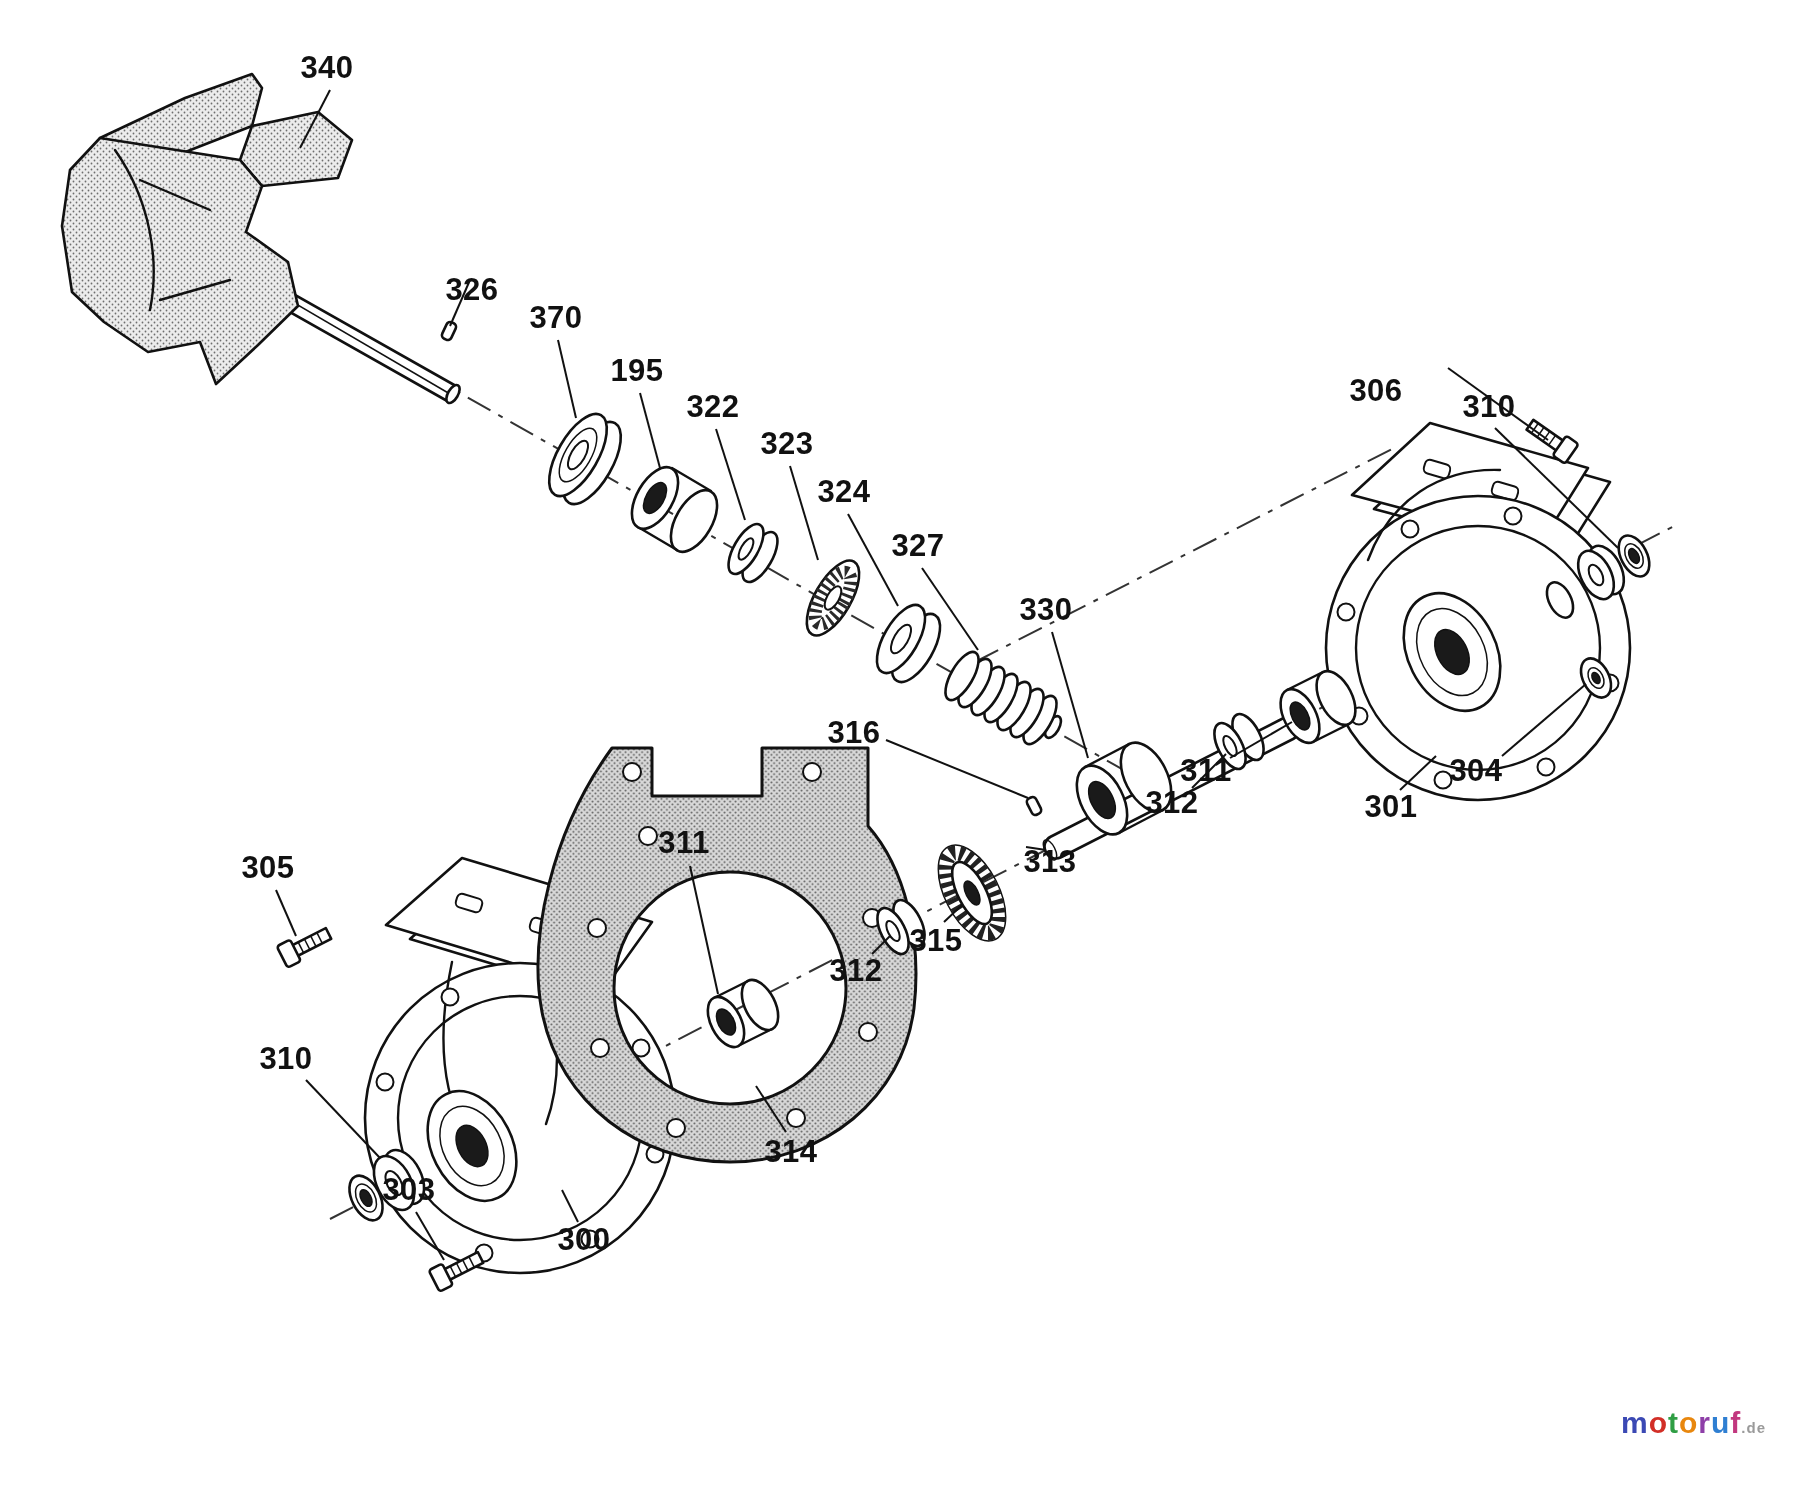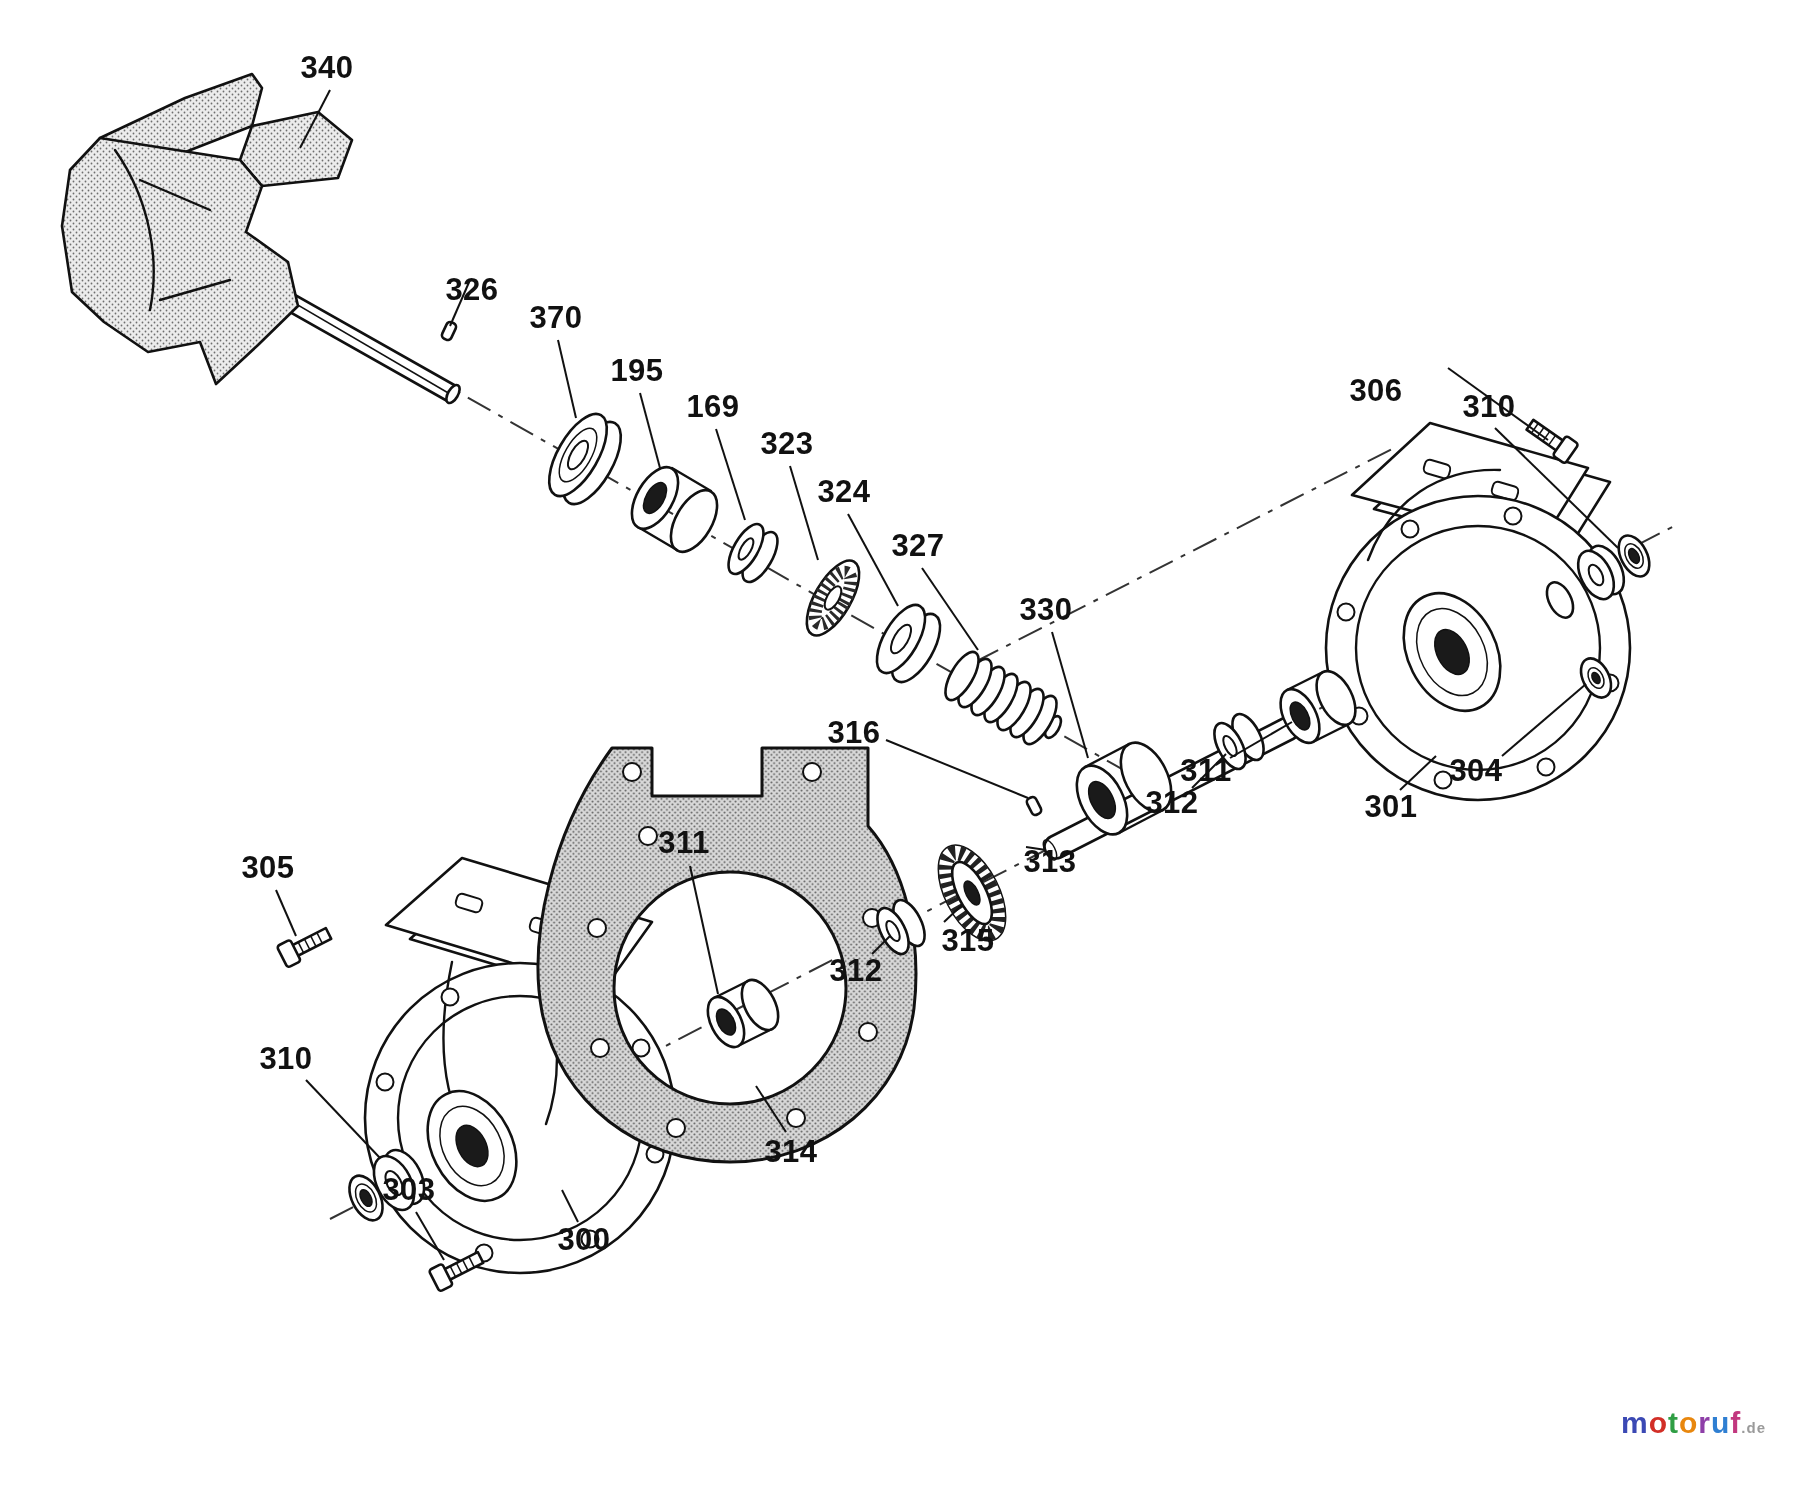--- a/index.html
+++ b/index.html
@@ -311,34 +311,34 @@
     <line class="leader" x1="416" y1="1212" x2="444" y2="1260"></line>
     <line class="leader" x1="578" y1="1222" x2="562" y2="1190"></line>
   </g>
 </svg>
 
 <div class="labels">
       <div class="part-label" style="left: 327px; top: 68px;">340</div>
       <div class="part-label" style="left: 472px; top: 258px; margin-top: 32px;">326</div>
       <div class="part-label" style="left: 556px; top: 318px;">370</div>
       <div class="part-label" style="left: 637px; top: 371px;">195</div>
-      <div class="part-label" style="left: 713px; top: 407px;">169</div>
+      <div class="part-label" style="left: 713px; top: 407px;">322</div>
       <div class="part-label" style="left: 787px; top: 444px;">323</div>
       <div class="part-label" style="left: 844px; top: 492px;">324</div>
       <div class="part-label" style="left: 918px; top: 546px;">327</div>
       <div class="part-label" style="left: 1046px; top: 610px;">330</div>
       <div class="part-label" style="left: 1376px; top: 347px; margin-top: 44px;">306</div>
       <div class="part-label" style="left: 1489px; top: 407px;">310</div>
       <div class="part-label" style="left: 854px; top: 733px;">316</div>
       <div class="part-label" style="left: 1476px; top: 771px;">304</div>
       <div class="part-label" style="left: 1391px; top: 807px;">301</div>
       <div class="part-label" style="left: 1206px; top: 771px;">311</div>
       <div class="part-label" style="left: 1172px; top: 803px;">312</div>
       <div class="part-label" style="left: 1014px; top: 862px; margin-left: 36px;">313</div>
-      <div class="part-label" style="left: 936px; top: 941px; margin-left: 32px;">315</div>
+      <div class="part-label" style="left: 936px; top: 941px;">315</div>
       <div class="part-label" style="left: 856px; top: 971px;">312</div>
       <div class="part-label" style="left: 684px; top: 843px;">311</div>
       <div class="part-label" style="left: 268px; top: 868px;">305</div>
       <div class="part-label" style="left: 286px; top: 1059px;">310</div>
       <div class="part-label" style="left: 791px; top: 1152px;">314</div>
       <div class="part-label" style="left: 409px; top: 1190px;">303</div>
       <div class="part-label" style="left: 584px; top: 1240px;">300</div>
     </div>
 
 <div class="watermark">

